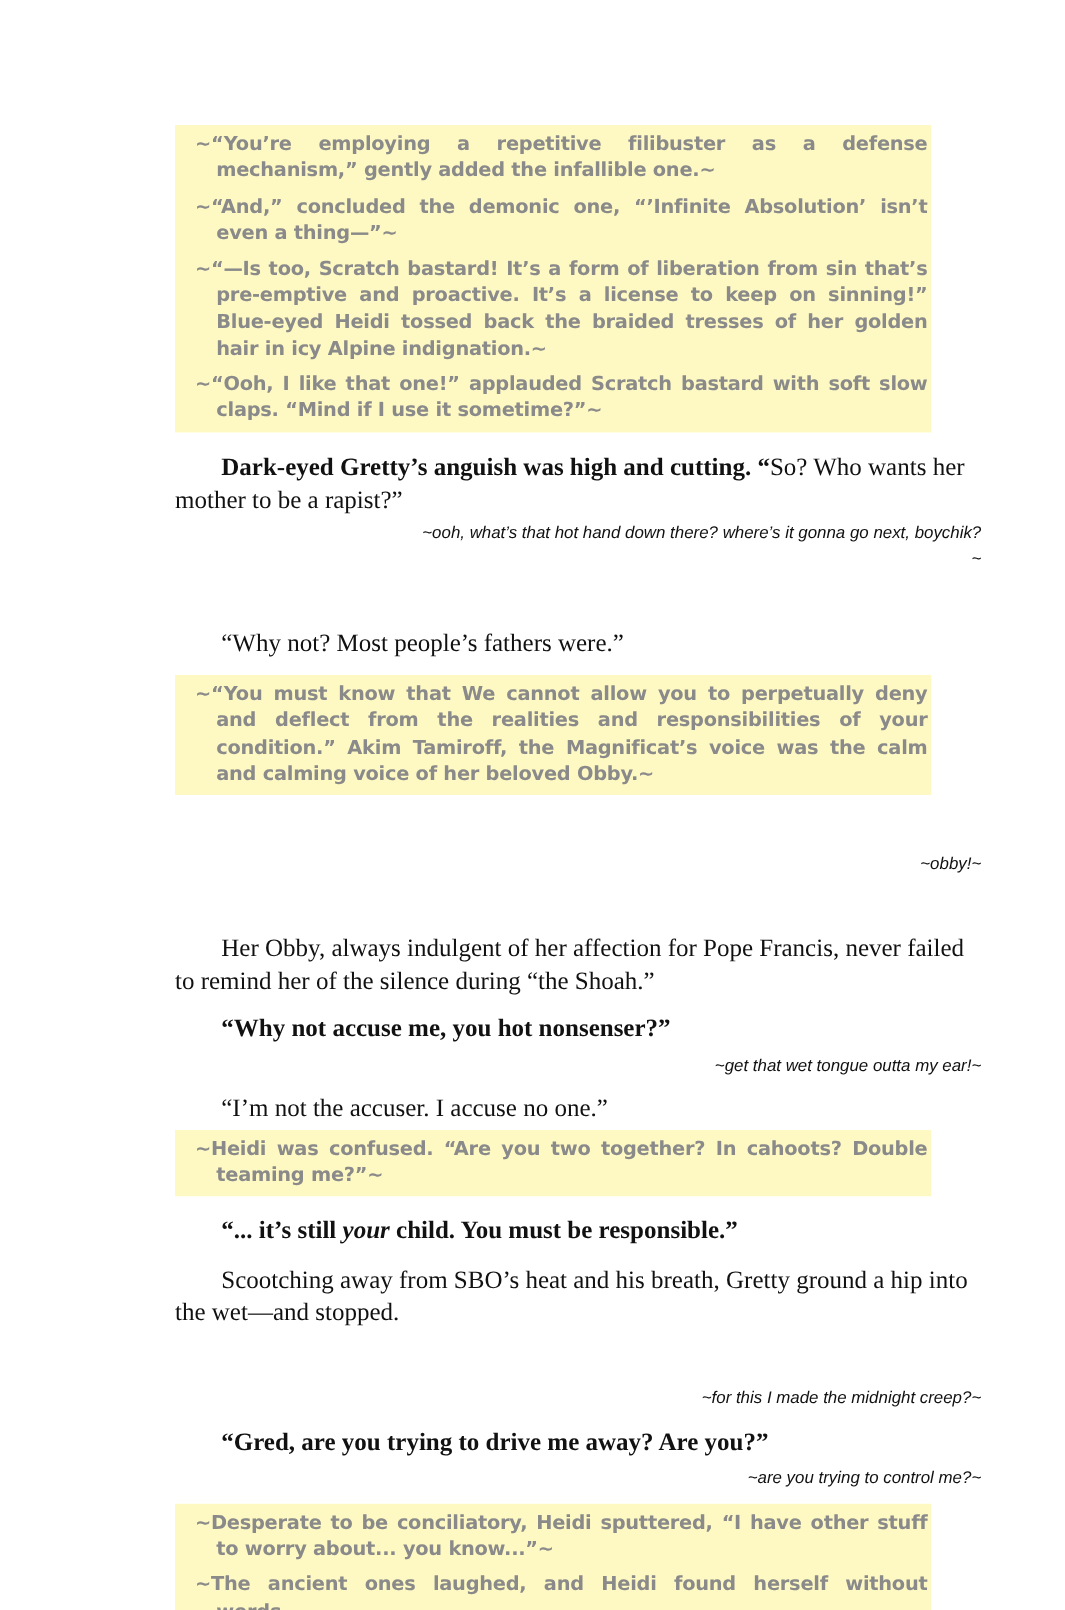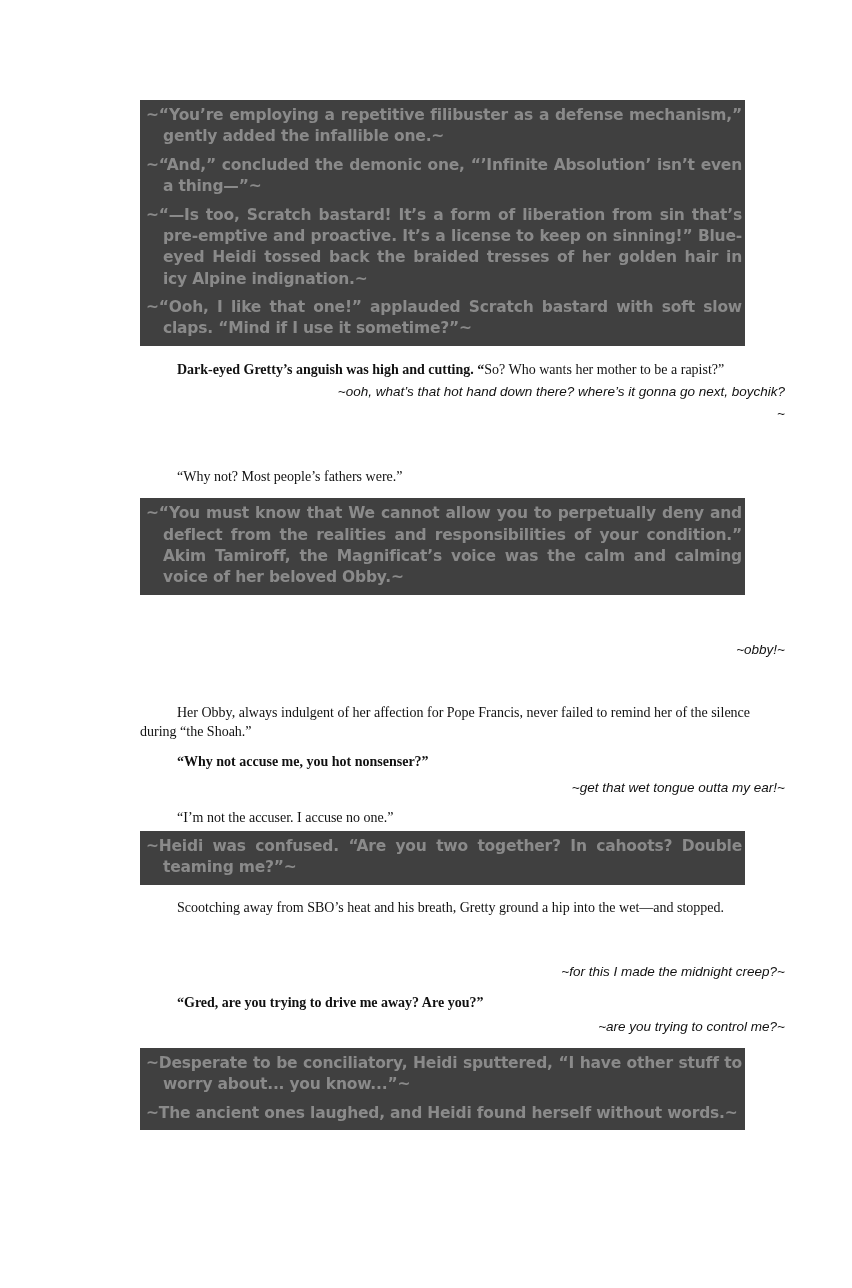--- a/index.html
+++ b/index.html
@@ -8,42 +8,42 @@
     width:852px;height:1288px;
     box-sizing:border-box;
     padding:100px 67px 0 140px;
     background:#ffffff;
     font-family:"Liberation Serif",serif;
     color:#111111;
     overflow:hidden;
   }
   
   .gray-block{
-    background:#404040;
+    background:#fef9c3;
     margin:0 40px 0 0;
-    padding:5px 3px 6px 6px;
+    padding:5px 3px 6px 16px;
     font-family:"DejaVu Sans",sans-serif;
     font-weight:bold;
     color:#8a8a8a;
     font-size:15.5px;
     line-height:1.38;
     text-align:justify;
     letter-spacing:-0.2px;
   }
   .gray-block p{
     margin:0 0 7px 0;
     padding-left:17px;
     text-indent:-17px;
   }
   .gray-block p:last-child{margin-bottom:0;}
   .it{}
   .bi{font-weight:bold;font-style:italic;}
   
   .body-p{
-    font-size:14px;
+    font-size:20px;
     line-height:1.3;
     margin:0;
     text-indent:37px;
   }
   .bold{font-weight:bold;}
   
   .aside{
     font-family:"Liberation Sans",sans-serif;
     font-style:italic;
     font-size:13.5px;
@@ -92,20 +92,21 @@
   <p class="body-p bold mb6"><span>“Why not accuse me, you hot nonsenser?”</span></p>
 
   <p class="aside mb10"><span>~get that wet tongue outta my ear!~</span></p>
 
   <p class="body-p it mb4"><span>“I’m not the accuser. I accuse no one.”</span></p>
 
   <section class="gray-block mb14">
     <p><span>~Heidi was confused. “</span><span class="it">Are you two together? In cahoots? Double teaming me?”~</span></p>
   </section>
 
+  <p class="body-p bold mb14"><span>“... it’s still </span><span class="bi">your</span><span> child. You must be responsible.”</span></p>
 
   <p class="body-p mb2"><span>Scootching away from SBO’s heat and his breath, Gretty ground a hip into the wet—and stopped.</span></p>
 
   <p class="aside mb12"><span>~for this I made the midnight creep?~</span></p>
 
   <p class="body-p bold mb4"><span>“Gred, are you trying to drive me away? Are you?”</span></p>
 
   <p class="aside mb10"><span>~are you trying to control me?~</span></p>
 
   <section class="gray-block">

